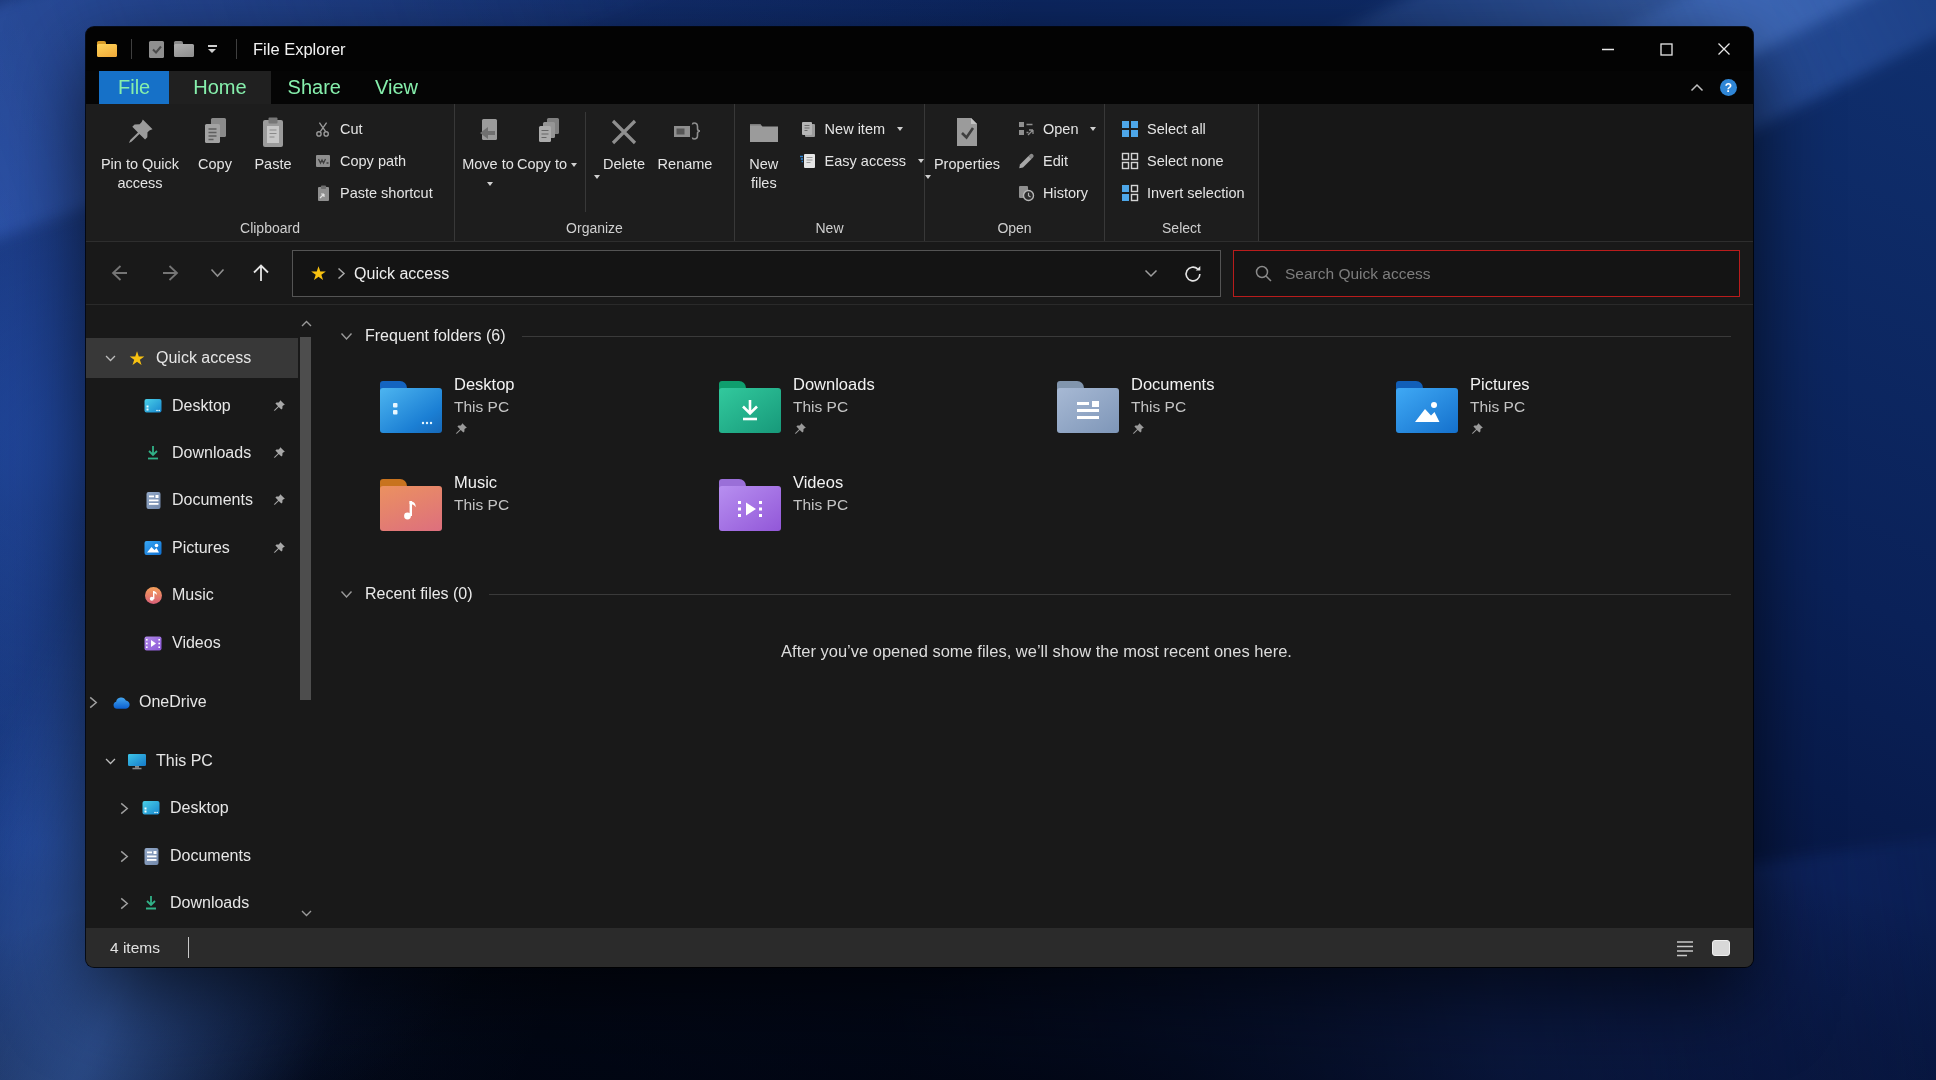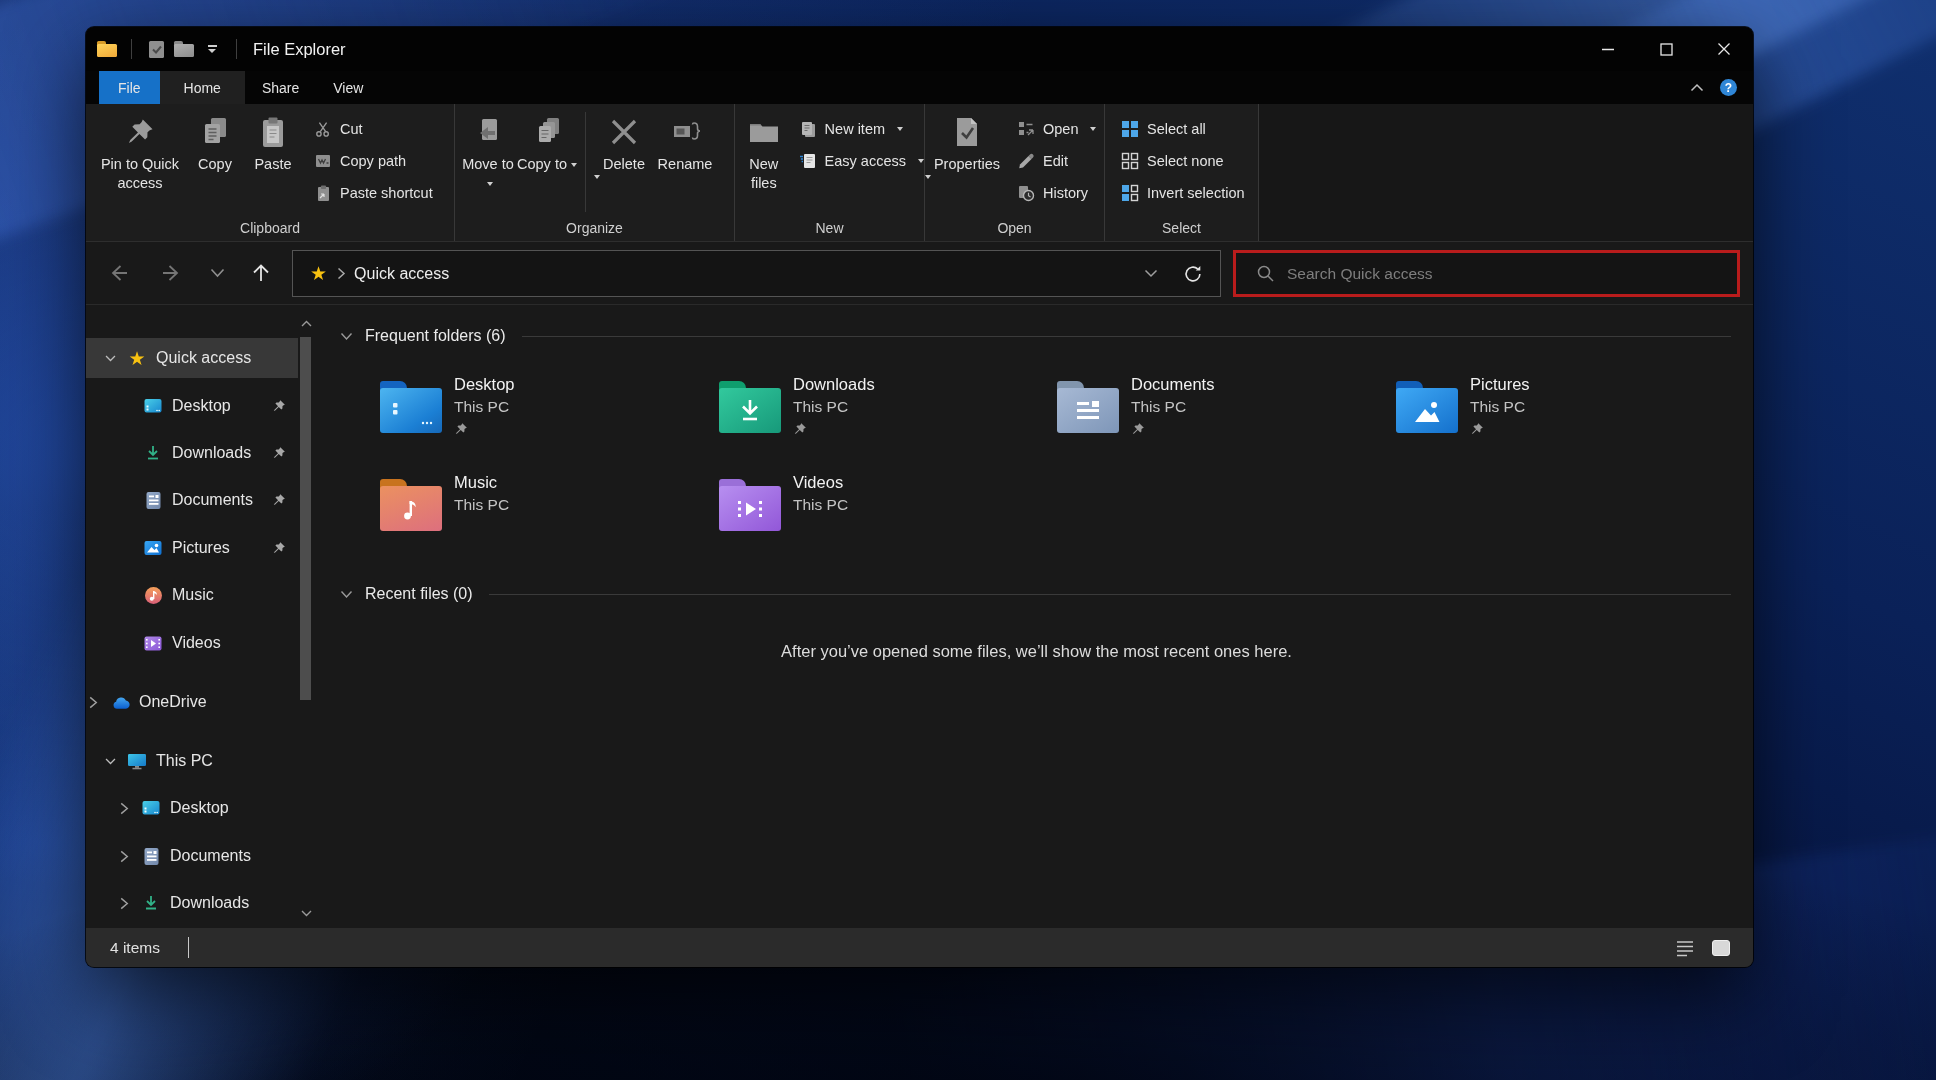--- a/index.html
+++ b/index.html
@@ -37,21 +37,21 @@
   .fold-yellow .mtab{background:#d89c28;} .fold-yellow .mbody{background:linear-gradient(160deg,#ffd45a,#f0a838);}
   .fold-gray .mtab{background:#8a8a8a;} .fold-gray .mbody{background:linear-gradient(160deg,#b0b0b0,#8d8d8d);}
   .qat-caret{display:flex;flex-direction:column;align-items:center;gap:2px;}
   .qat-caret .bar{width:9px;height:1.5px;background:#cfcfcf;}
   .caret-down{width:0;height:0;border-left:4px solid transparent;border-right:4px solid transparent;border-top:4px solid #cfcfcf;}
   .wtitle{font-size:16.5px;color:#f2f2f2;margin-left:6px;}
   .wincontrols{margin-left:auto;display:flex;height:100%;}
   .wbtn{width:58px;height:100%;display:flex;align-items:center;justify-content:center;}
   
   .tabrow{position:absolute;top:44px;left:0;right:0;height:33px;background:#050505;display:flex;align-items:stretch;}
-  .tab{display:flex;align-items:center;padding:0 17px;font-size:14px;color:#e5e5e5;}
+  .tab{display:flex;align-items:center;padding:0 17px;font-size:20px;color:#86efac;}
   .tab.file{background:#1671c8;margin-left:13px;padding:0 19px;}
   .tab.home{background:#202020;padding:0 24px;}
   .tabrow-right{margin-left:auto;display:flex;align-items:center;gap:16px;padding-right:16px;}
   .helpdot{width:17px;height:17px;border-radius:50%;background:#2f86d6;color:#fff;font-size:12px;font-weight:bold;
            display:flex;align-items:center;justify-content:center;}
   
   .ribbon{position:absolute;top:77px;left:0;right:0;height:138px;background:#1d1d1d;display:flex;border-bottom:1px solid #2e2e2e;box-sizing:border-box;}
   .rgroup{position:relative;height:100%;border-right:1px solid #383838;box-sizing:border-box;display:flex;align-items:flex-start;}
   .rfill{flex:1;background:#171717;}
   .glabel{position:absolute;bottom:5px;left:0;right:0;text-align:center;font-size:14px;color:#cfcfcf;}
@@ -65,21 +65,21 @@
   .smallbtn{display:flex;align-items:center;gap:8px;height:29px;font-size:14.5px;color:#e4e4e4;white-space:nowrap;}
   .vsep{width:1px;height:100px;background:#383838;margin:8px 8px 0;}
   
   .navbar{position:absolute;top:215px;left:0;right:0;height:63px;background:#191919;border-bottom:1px solid #2a2a2a;box-sizing:border-box;}
   .navico{position:absolute;top:50%;transform:translateY(-50%);display:flex;align-items:center;justify-content:center;width:30px;height:30px;}
   .addrbar{position:absolute;left:206px;top:8px;width:929px;height:47px;border:1px solid #545454;background:#141414;
            box-sizing:border-box;display:flex;align-items:center;}
   .addr-star{font-size:19px;color:#f8c211;margin-left:17px;line-height:1;}
   .addr-text{font-size:16px;color:#ededed;margin-left:8px;}
   .addr-right{margin-left:auto;display:flex;align-items:center;gap:24px;padding-right:16px;}
-  .searchbox{position:absolute;left:1147px;top:8px;width:507px;height:47px;border:3px solid #b91c1c;background:#141414;
+  .searchbox{position:absolute;left:1147px;top:8px;width:507px;height:47px;border:1px solid #b91c1c;background:#141414;
              box-sizing:border-box;display:flex;align-items:center;}
   .searchinput{flex:1;background:transparent;border:none;outline:none;color:#cfcfcf;font-size:15.5px;font-family:"Liberation Sans",sans-serif;margin-left:10px;}
   .searchinput::placeholder{color:#7e7e7e;}
   
   .wbody{position:absolute;top:278px;left:0;right:0;bottom:39px;display:flex;}
   .sidebar{position:relative;width:234px;flex:none;}
   .srow{position:absolute;left:0;width:212px;height:40px;display:flex;align-items:center;font-size:16px;color:#e6e6e6;box-sizing:border-box;}
   .srow.sel{background:#383838;}
   .chev{flex:none;width:14px;height:14px;margin-right:10px;display:flex;align-items:center;justify-content:center;}
   .sicon{flex:none;width:20px;height:20px;margin-right:9px;display:flex;align-items:center;justify-content:center;}

